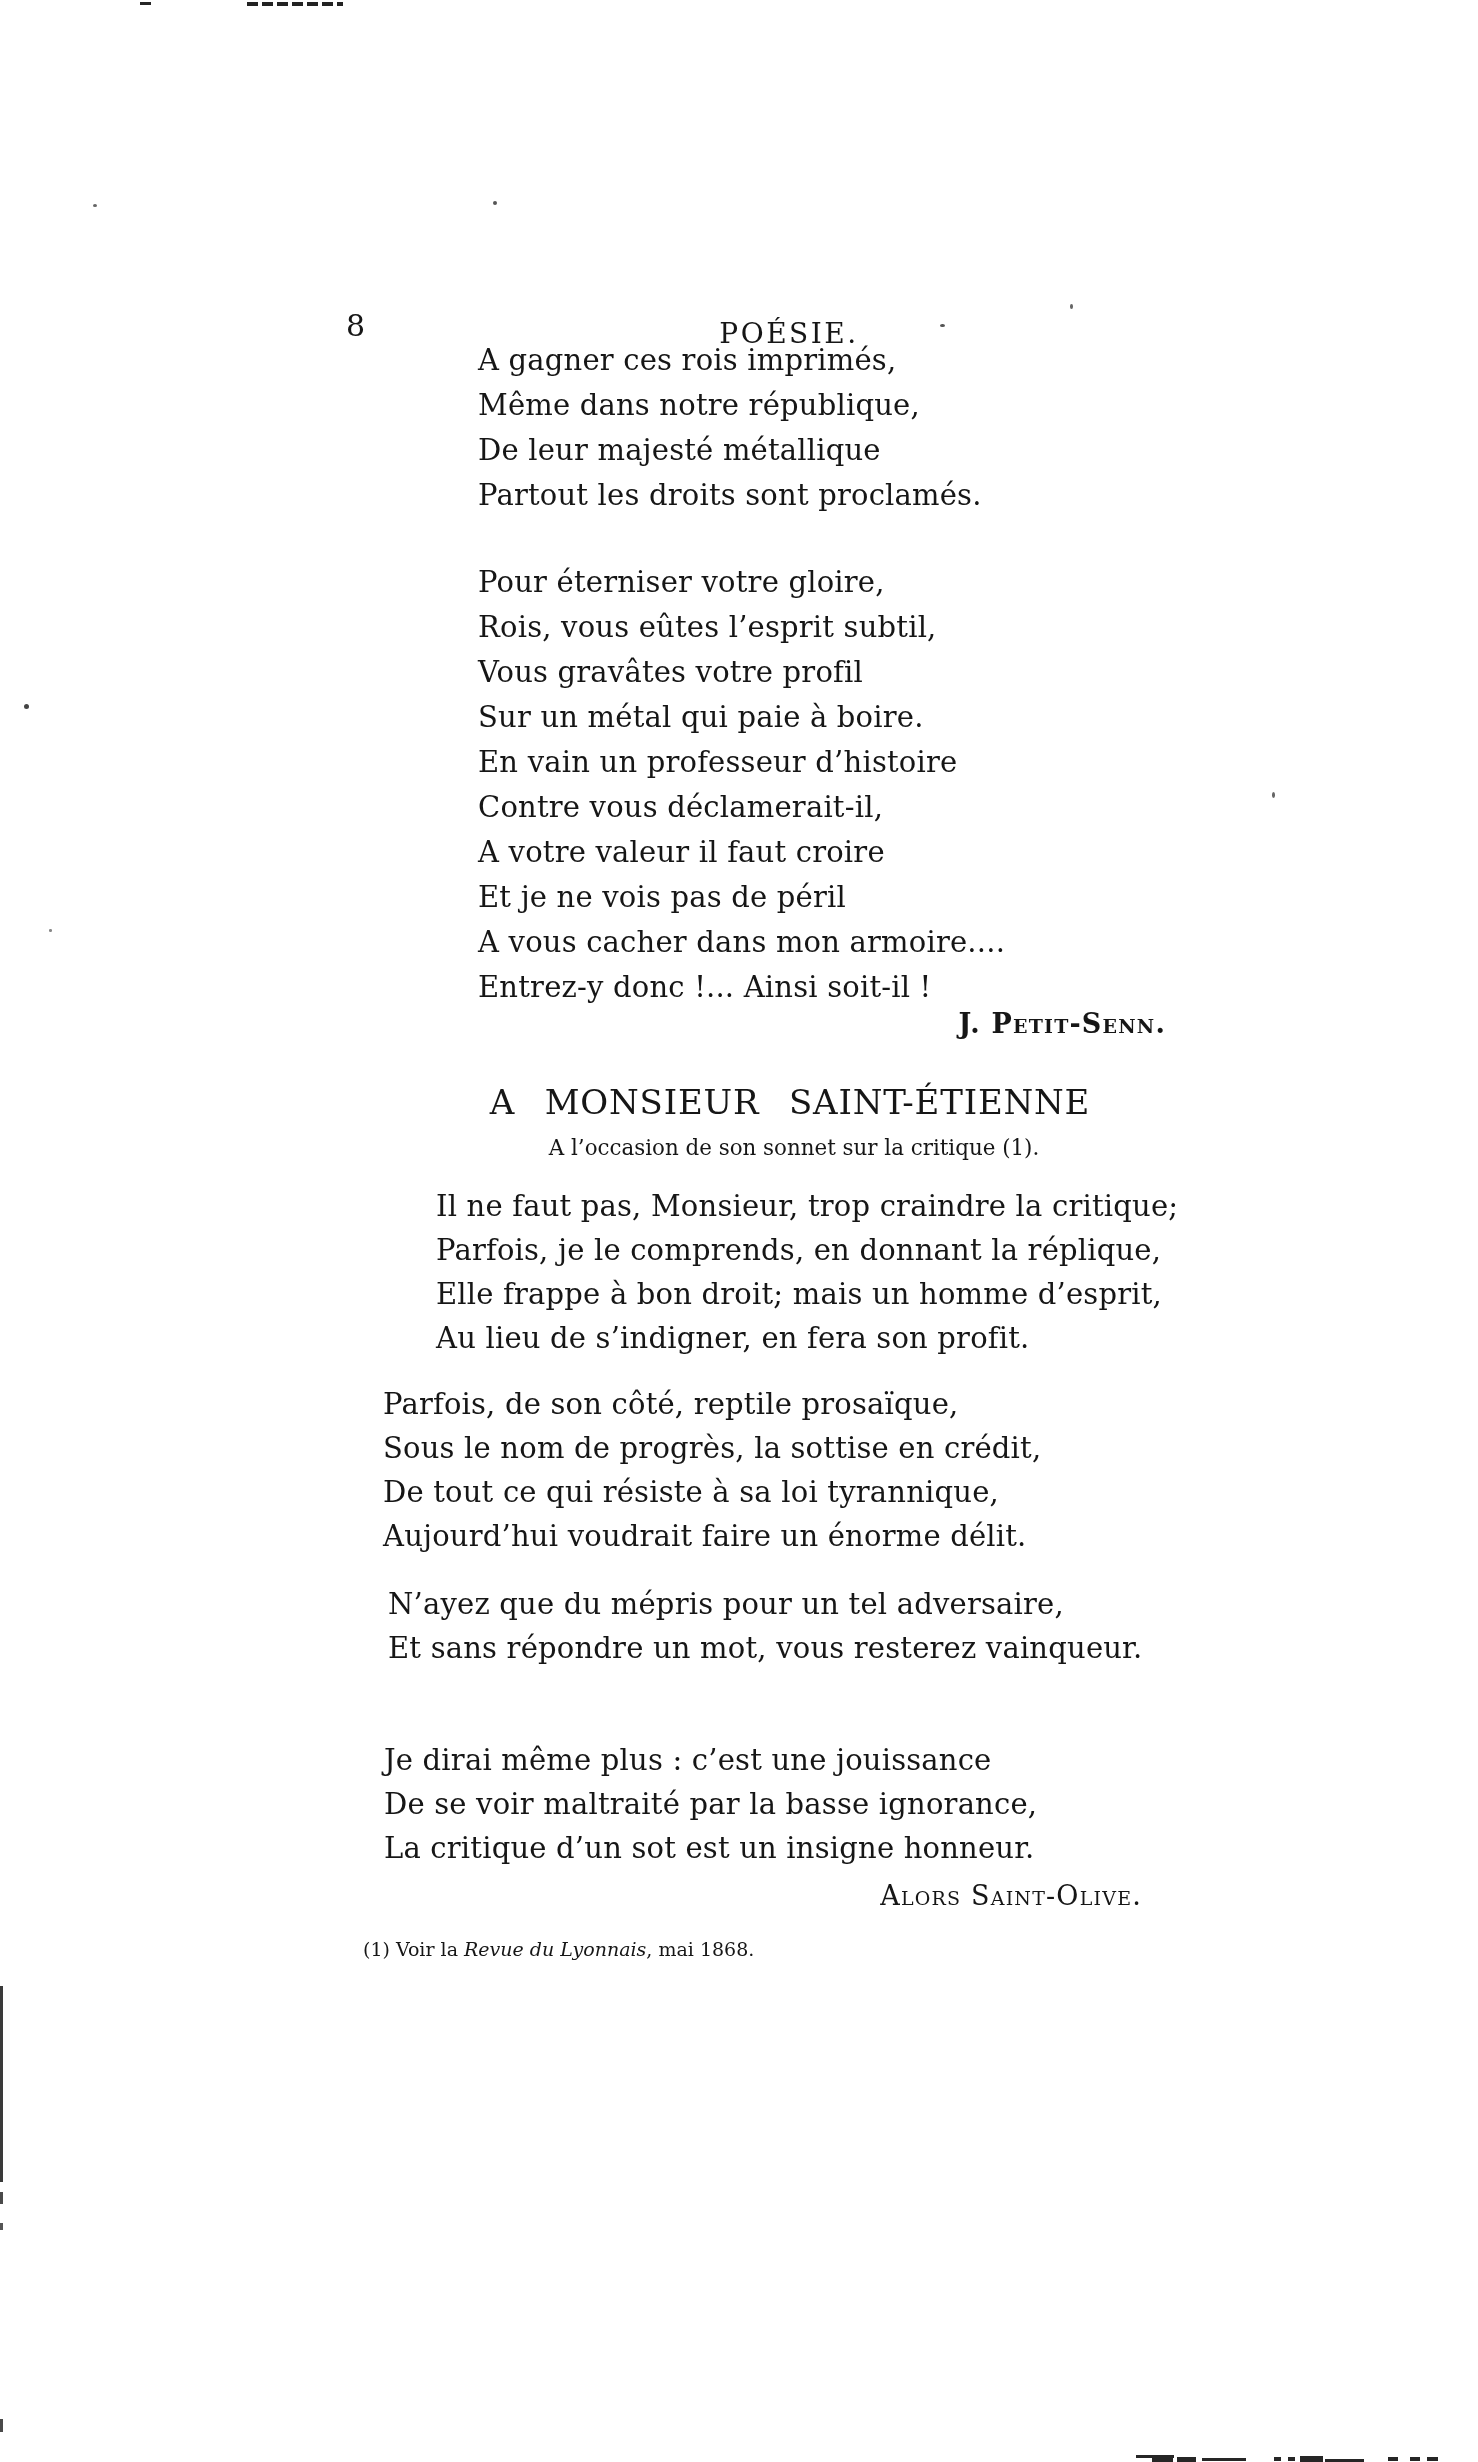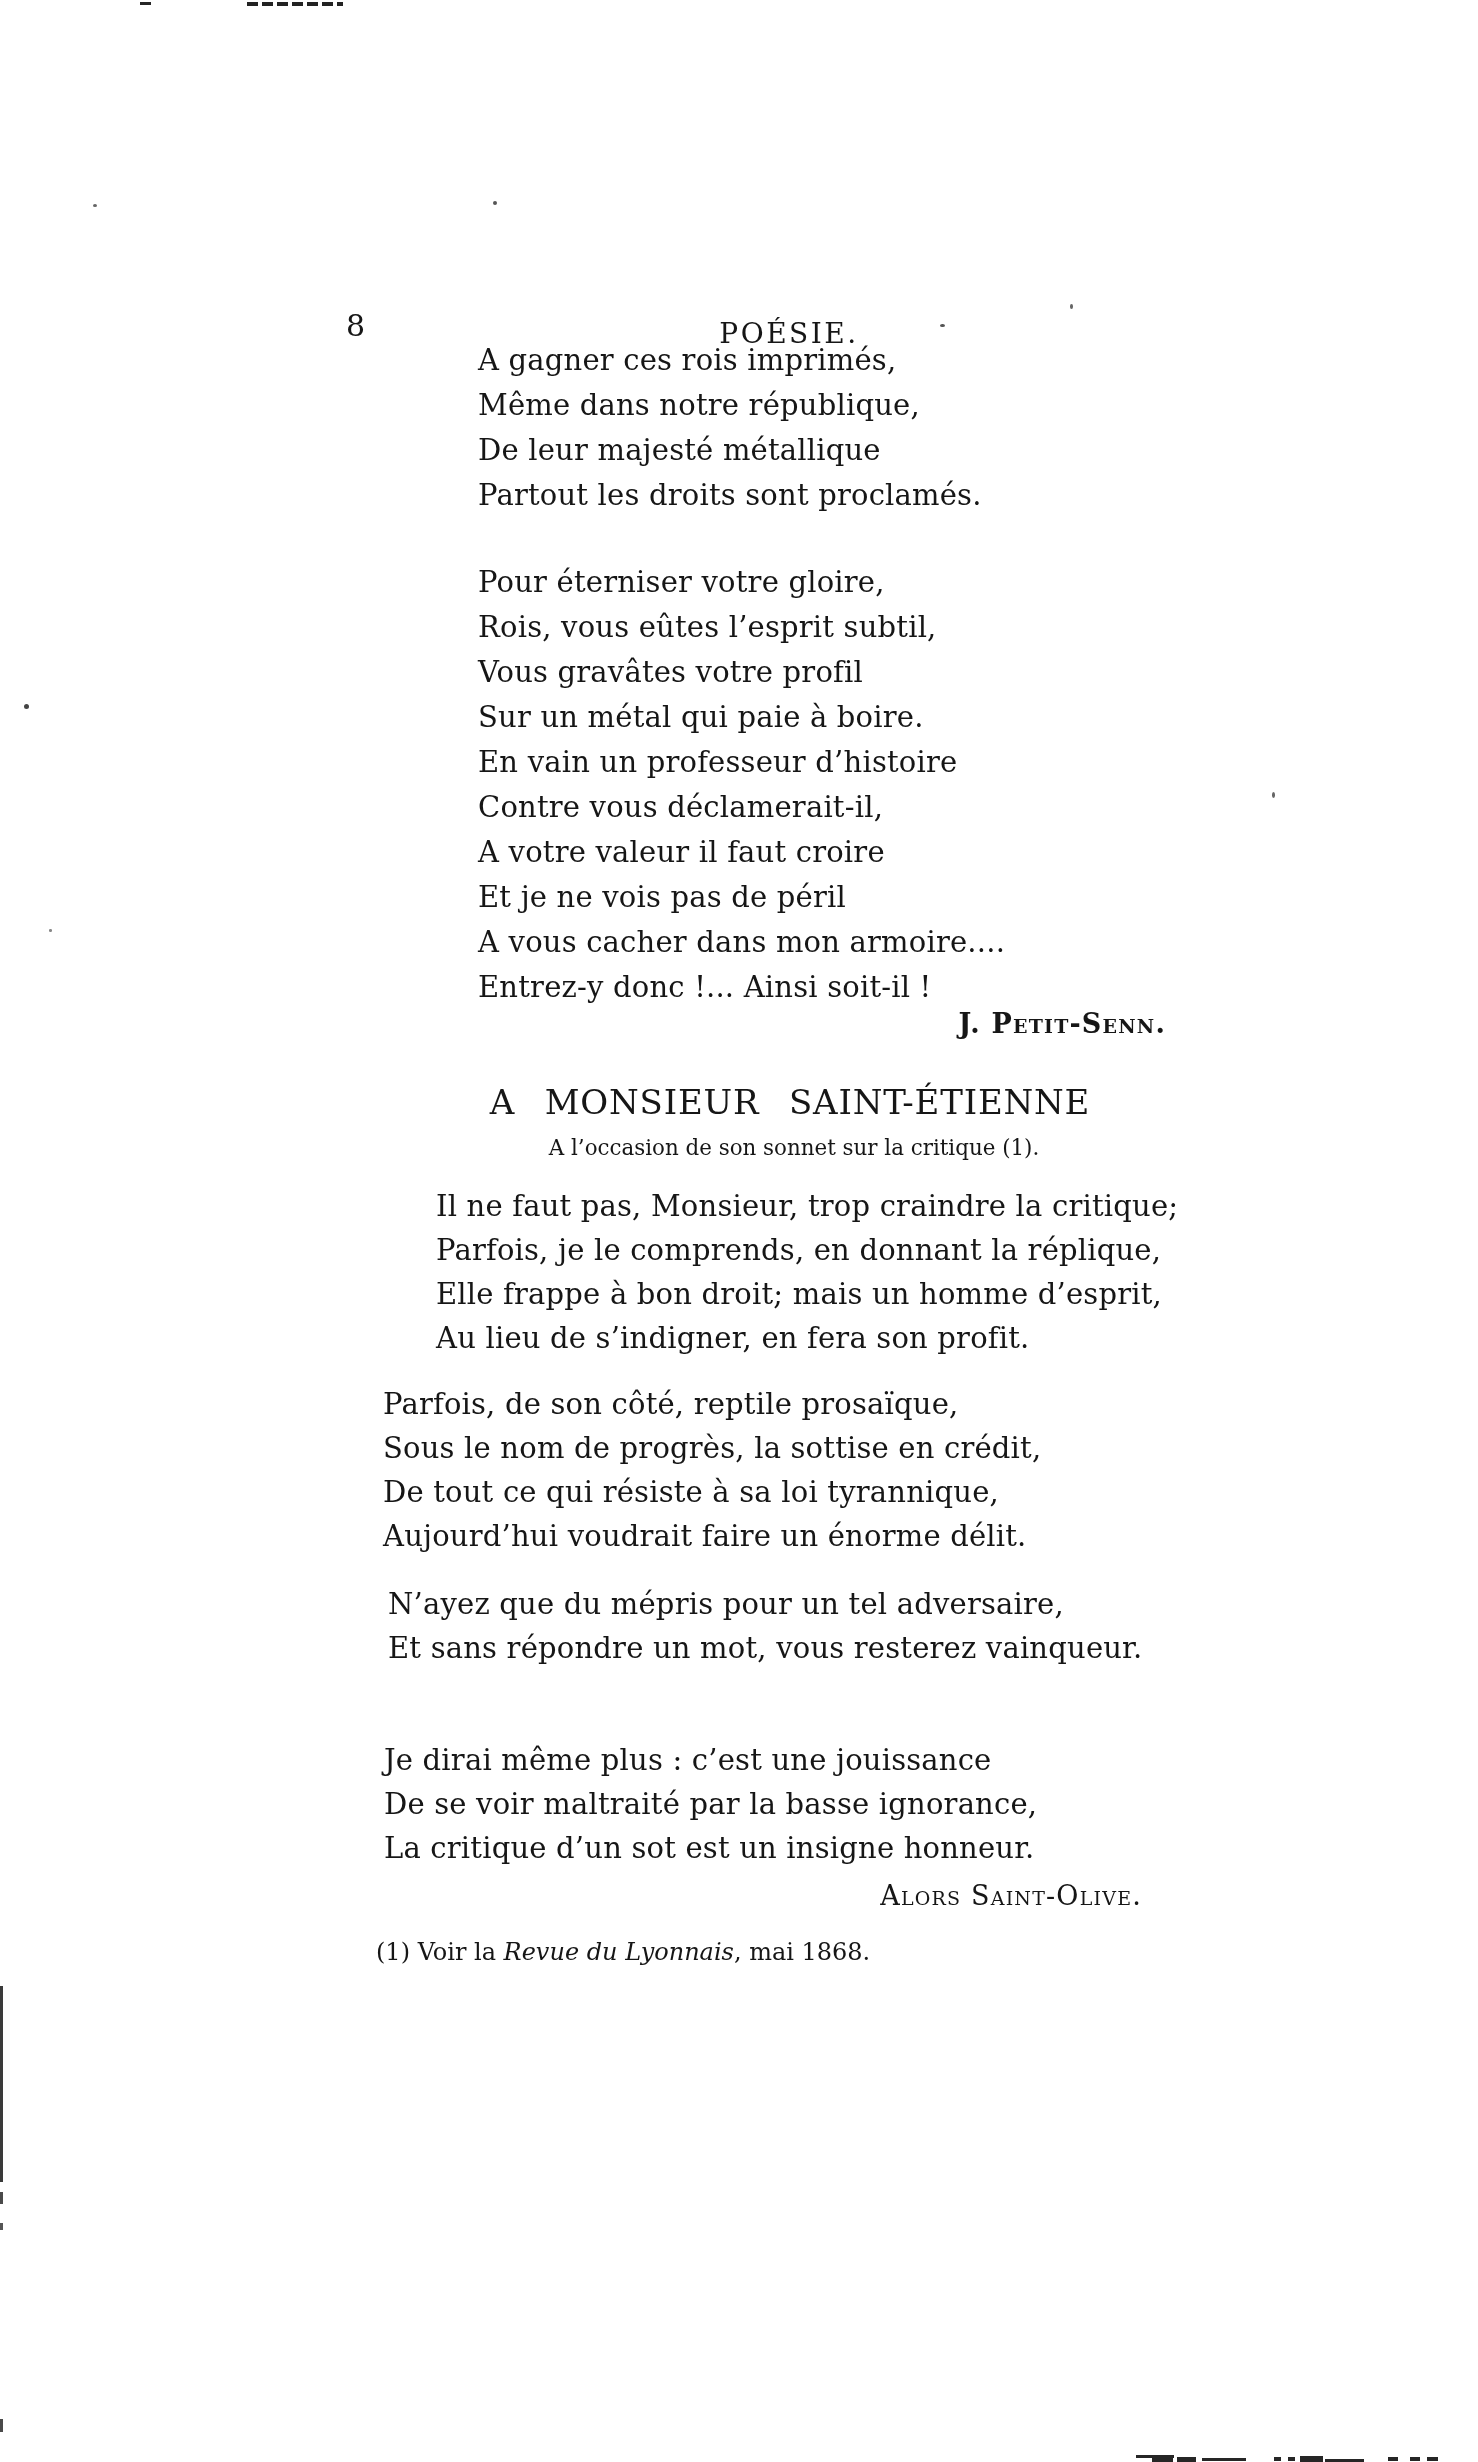--- a/index.html
+++ b/index.html
@@ -66,23 +66,22 @@
   }
   .poem2-subtitle {
     left: 794px; top: 1135px;
     transform: translateX(-50%);
     font-size: 21.4px;
     white-space: nowrap;
   }
 
   .footnote {
     left: 363px; top: 1938px;
-    font-size: 24px;
+    font-size: 19px;
     white-space: pre;
-    margin-left: 13px;
   }
   .footnote .it { font-style: italic; }
 
   
   .art { position: absolute; background: #262626; }
   .art-top-dash   { left: 140px; top: 1.6px; width: 10.7px; height: 3.3px; }
   .art-top-line   { left: 247px; top: 1.6px; width: 96px; height: 4.1px;
                     background: repeating-linear-gradient(90deg,#222 0 10.7px,rgba(0,0,0,0) 10.7px 15px); }
   .art-left-line  { left: 0; top: 1986px; width: 2.5px; height: 196px; background:#3a3a3a; }
   .art-left-d1    { left: 0; top: 2192px; width: 2.5px; height: 11.5px; background:#4a4a4a; }

